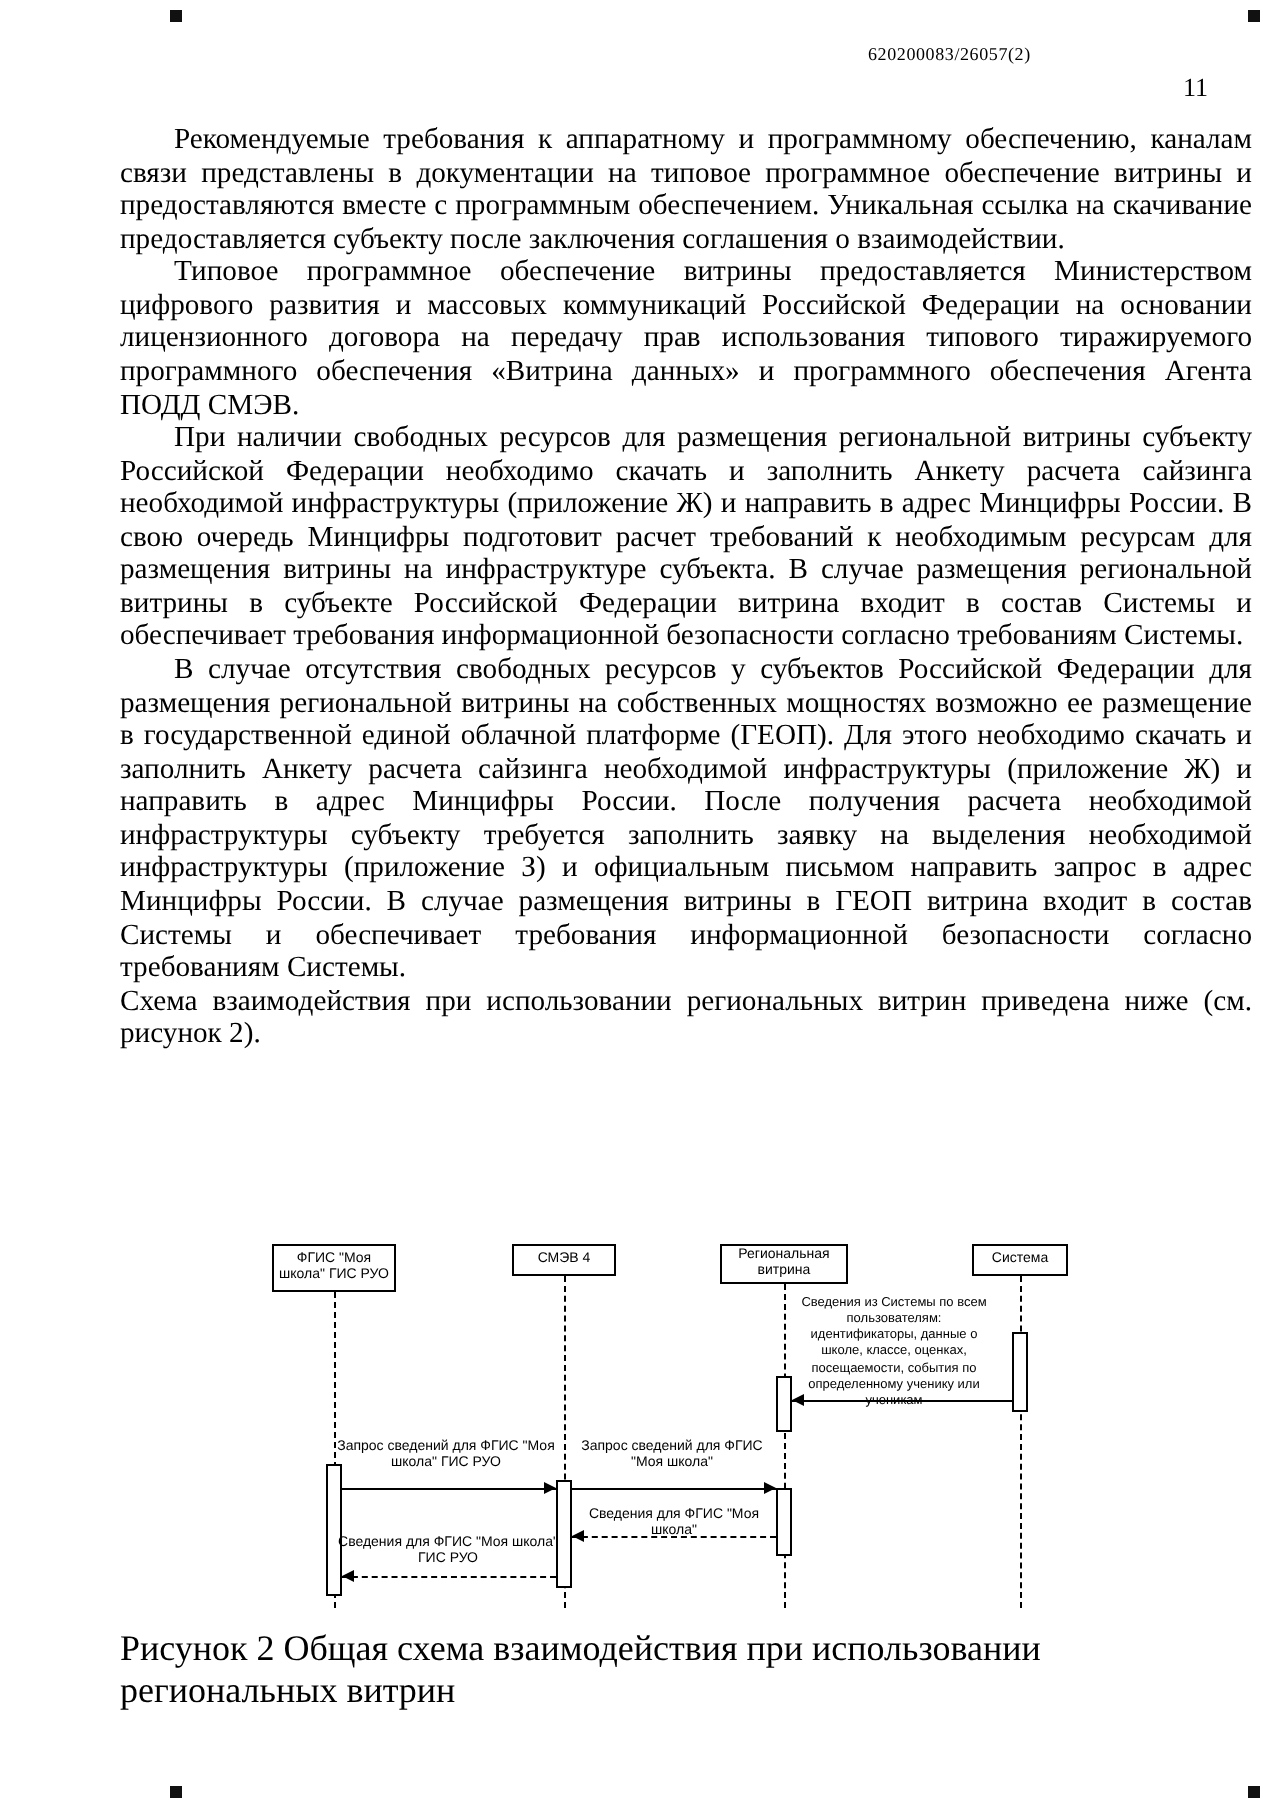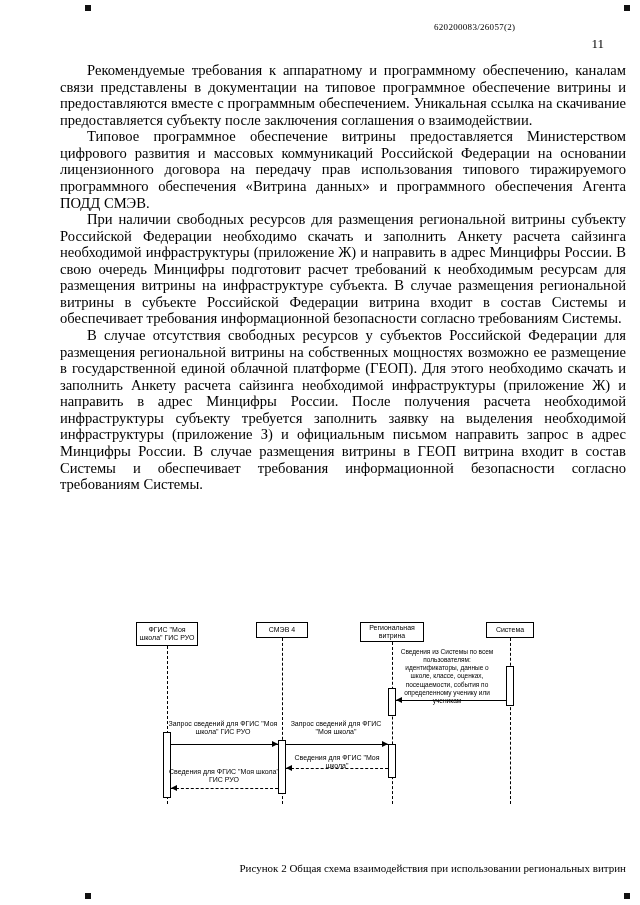--- a/index.html
+++ b/index.html
@@ -31,42 +31,43 @@
   .bar { position:absolute; width:8px; border:1px solid #000; background:#fff; z-index:2; }
   .msg-line { position:absolute; height:0; border-top:1px solid #000; z-index:3; }
   .msg-line.dashed { border-top-style:dashed; }
   .ah-l { position:absolute; width:0; height:0; z-index:4;
     border-top:3px solid transparent; border-bottom:3px solid transparent; border-right:6px solid #000; }
   .ah-r { position:absolute; width:0; height:0; z-index:4;
     border-top:3px solid transparent; border-bottom:3px solid transparent; border-left:6px solid #000; }
   .mlabel { position:absolute; font-size:7px; line-height:1.2; text-align:center; z-index:3; }
   .note { position:absolute; font-size:6.5px; line-height:1.25; text-align:center; z-index:3; }
   .caption {
-    position:absolute; top:814px; left:60px; width:566px; text-align:right;
-    font-size:11px; font-family:"Liberation Serif", serif;margin-top:48px;
+    position:absolute; top:814px; left:60px; width:566px; text-align:left;
+    font-size:18px; font-family:"Liberation Serif", serif;
   }
 </style>
 </head>
 <body>
 
 <div class="page">
 
   <div class="corner-mark" style="left:85px; top:5px;"></div>
   <div class="corner-mark" style="left:624px; top:5px;"></div>
   <div class="corner-mark" style="left:85px; top:893px;"></div>
   <div class="corner-mark" style="left:624px; top:893px;"></div>
 
   <div class="doc-number">620200083/26057(2)</div>
   <div class="page-number">11</div>
 
   <div class="text-block">
     <p class="ind">Рекомендуемые требования к аппаратному и программному обеспечению, каналам связи представлены в документации на типовое программное обеспечение витрины и предоставляются вместе с программным обеспечением. Уникальная ссылка на скачивание предоставляется субъекту после заключения соглашения о взаимодействии.</p>
     <p class="ind">Типовое программное обеспечение витрины предоставляется Министерством цифрового развития и массовых коммуникаций Российской Федерации на основании лицензионного договора на передачу прав использования типового тиражируемого программного обеспечения «Витрина данных» и программного обеспечения Агента ПОДД СМЭВ.</p>
     <p class="ind">При наличии свободных ресурсов для размещения региональной витрины субъекту Российской Федерации необходимо скачать и заполнить Анкету расчета сайзинга необходимой инфраструктуры (приложение Ж) и направить в адрес Минцифры России. В свою очередь Минцифры подготовит расчет требований к необходимым ресурсам для размещения витрины на инфраструктуре субъекта. В случае размещения региональной витрины в субъекте Российской Федерации витрина входит в состав Системы и обеспечивает требования информационной безопасности согласно требованиям Системы.</p>
     <p class="ind">В случае отсутствия свободных ресурсов у субъектов Российской Федерации для размещения региональной витрины на собственных мощностях возможно ее размещение в государственной единой облачной платформе (ГЕОП). Для этого необходимо скачать и заполнить Анкету расчета сайзинга необходимой инфраструктуры (приложение Ж) и направить в адрес Минцифры России. После получения расчета необходимой инфраструктуры субъекту требуется заполнить заявку на выделения необходимой инфраструктуры (приложение З) и официальным письмом направить запрос в адрес Минцифры России. В случае размещения витрины в ГЕОП витрина входит в состав Системы и обеспечивает требования информационной безопасности согласно требованиям Системы.</p>
+    <p>Схема взаимодействия при использовании региональных витрин приведена ниже (см. рисунок 2).</p>
   </div>
 
   <div class="diagram">
 
     <div class="lifeline" style="left:167px; top:30px; height:158px;"></div>
     <div class="lifeline" style="left:282px; top:22px; height:166px;"></div>
     <div class="lifeline" style="left:392px; top:26px; height:162px;"></div>
     <div class="lifeline" style="left:510px; top:22px; height:166px;"></div>
 
     <div class="abox" style="left:136px; top:6px; width:62px; height:24px;">

